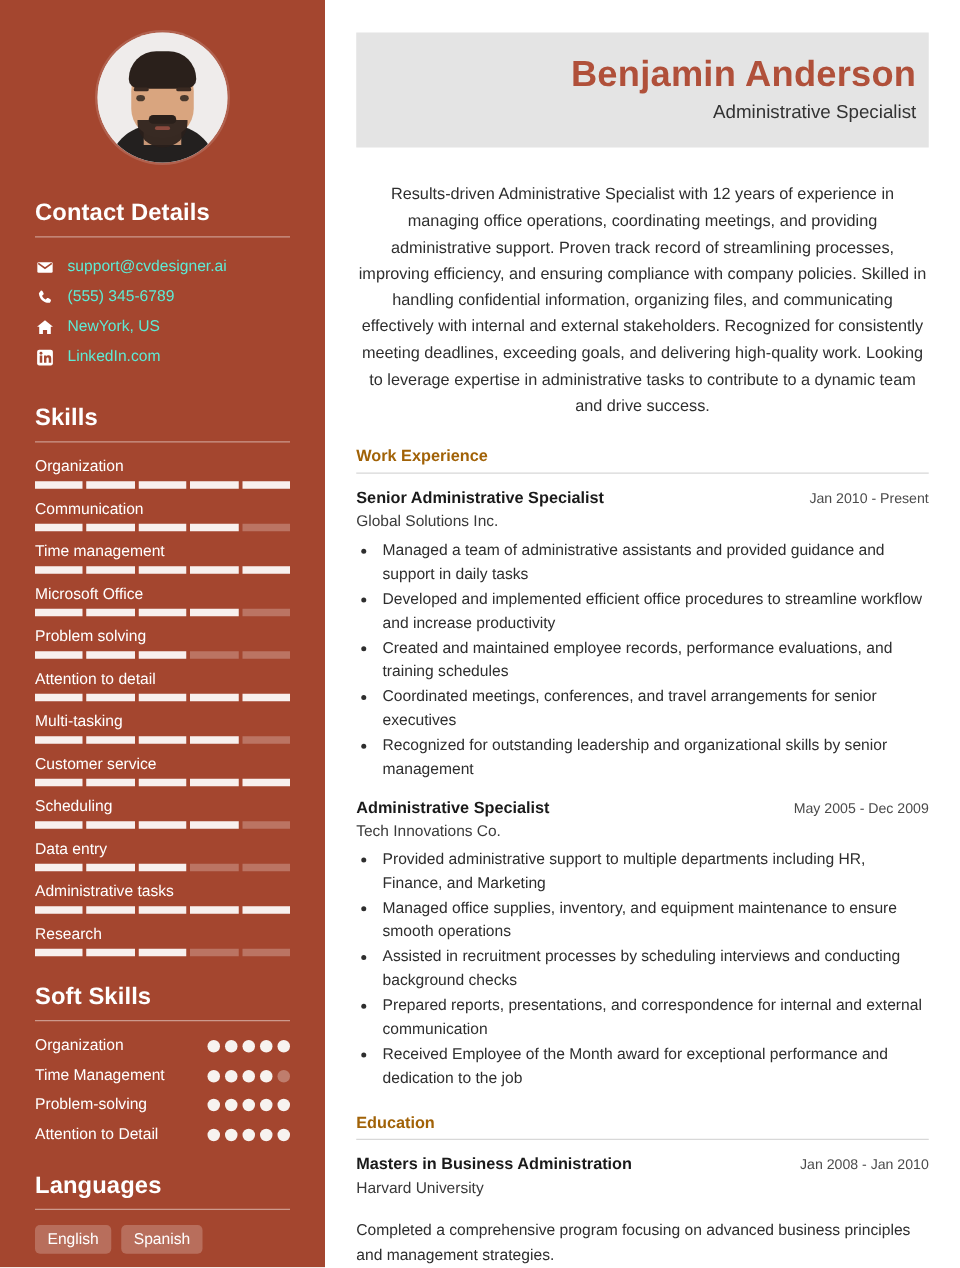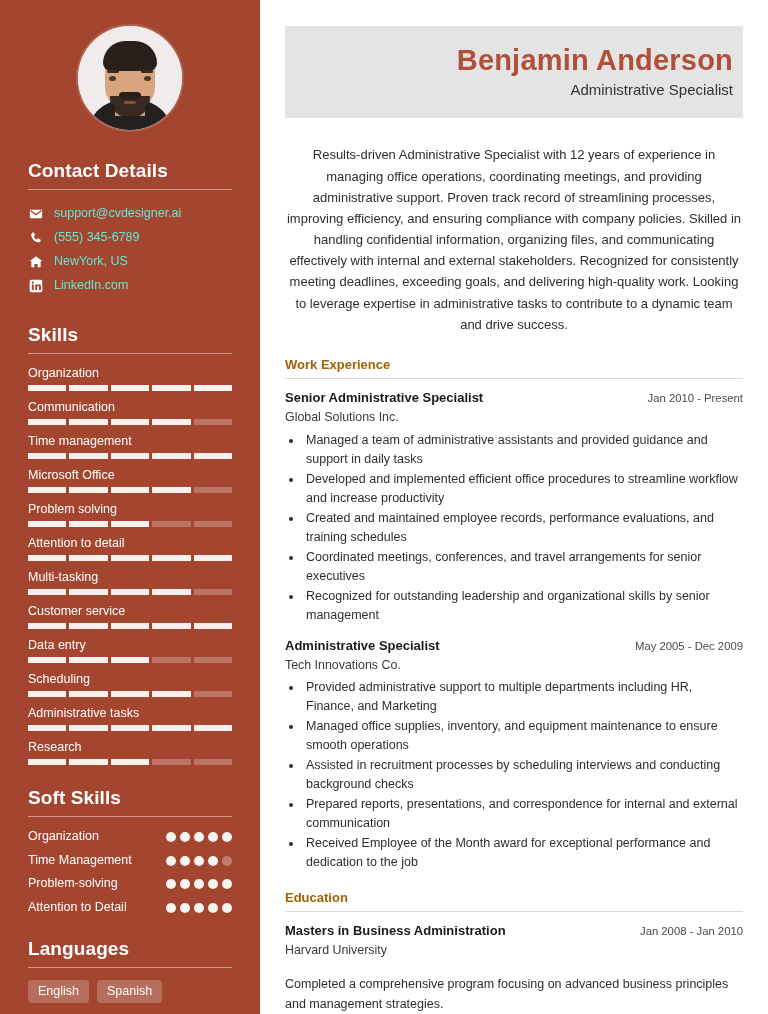--- a/index.html
+++ b/index.html
@@ -406,36 +406,36 @@
             <div class="skill-name">Customer service</div>
             <div class="skill-bar">
               <span class="seg"></span>
               <span class="seg"></span>
               <span class="seg"></span>
               <span class="seg"></span>
               <span class="seg"></span>
             </div>
           </div>
           <div class="skill-item">
+            <div class="skill-name">Scheduling</div>
+            <div class="skill-bar">
+              <span class="seg"></span>
+              <span class="seg"></span>
+              <span class="seg"></span>
+              <span class="seg"></span>
+              <span class="seg off"></span>
+            </div>
+          </div>
+          <div class="skill-item">
             <div class="skill-name">Data entry</div>
             <div class="skill-bar">
               <span class="seg"></span>
               <span class="seg"></span>
               <span class="seg"></span>
               <span class="seg off"></span>
-              <span class="seg off"></span>
-            </div>
-          </div>
-          <div class="skill-item">
-            <div class="skill-name">Scheduling</div>
-            <div class="skill-bar">
-              <span class="seg"></span>
-              <span class="seg"></span>
-              <span class="seg"></span>
-              <span class="seg"></span>
               <span class="seg off"></span>
             </div>
           </div>
           <div class="skill-item">
             <div class="skill-name">Administrative tasks</div>
             <div class="skill-bar">
               <span class="seg"></span>
               <span class="seg"></span>
               <span class="seg"></span>
               <span class="seg"></span>

